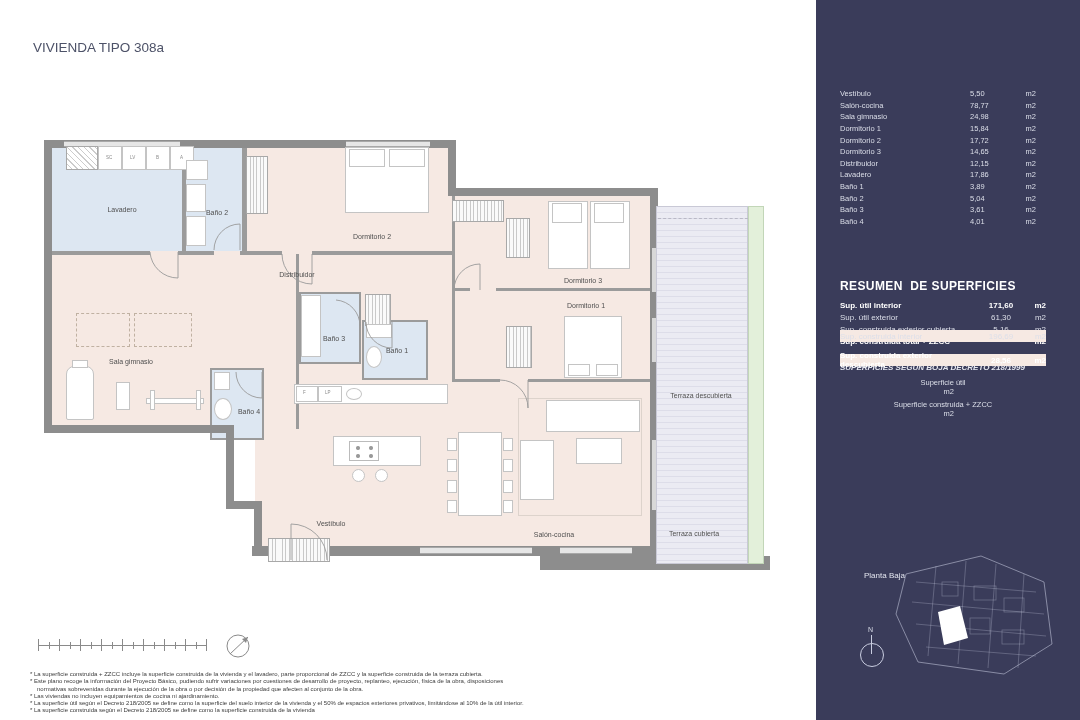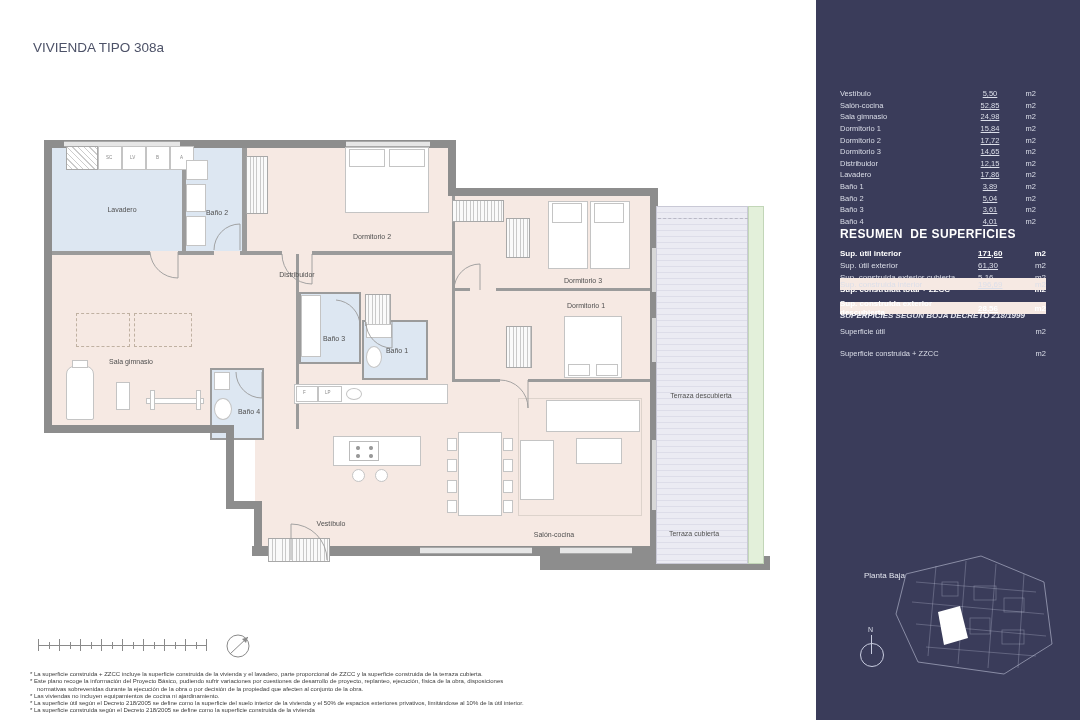--- a/index.html
+++ b/index.html
@@ -47,31 +47,31 @@
   .tick.major{top:2px;height:12px;}
   .tick.minor{top:5px;height:7px;}
   #mini-compass{position:absolute;left:220px;top:628px;width:40px;height:36px;}
 
   
   #sidebar{position:absolute;left:816px;top:0;width:264px;height:720px;background:#3a3c5a;
            box-sizing:border-box;padding:88px 0 0 24px;color:#dcdfe9;}
   .su-title{font-size:12px;font-weight:bold;color:#fff;letter-spacing:.4px;margin-bottom:9px;white-space:pre;}
   .su-row{display:flex;width:196px;height:11.6px;align-items:center;font-size:7.5px;}
   .su-row .lab{flex:1;}
-  .su-row .val{width:40px;text-align:center;text-decoration:underline;}
+  .su-row .val{width:40px;text-align:left;}
   .su-row .unit{width:26px;text-align:right;}
-  .res-title{font-size:12px;font-weight:bold;color:#fff;letter-spacing:.4px;margin-bottom:6px;white-space:pre;}
+  .res-title{font-size:12px;font-weight:bold;color:#fff;letter-spacing:.4px;margin-top:52px;margin-bottom:6px;white-space:pre;}
   .res-row{display:flex;width:206px;height:12px;align-items:center;font-size:8px;}
   .res-row .lab{flex:1;}
-  .res-row .val{width:46px;text-align:left;text-decoration:underline;}
+  .res-row .val{width:46px;text-align:center;}
   .res-row .unit{width:22px;text-align:right;}
   .res-row.bold{font-weight:bold;color:#fff;}
   .res-row.gap{margin-top:7px;}
   .boja-title{font-size:8px;font-style:italic;font-weight:bold;color:#e6e8f1;margin-top:16px;margin-bottom:6px;}
-  .boja-row{display:flex;width:206px;height:10px;align-items:center;font-size:7.5px;margin-bottom:12px;}
+  .boja-row{display:flex;width:206px;height:10px;align-items:center;font-size:7.5px;margin-bottom:12px;flex-direction:column;}
   .boja-row .lab{flex:1;}
   .boja-row .val{width:46px;text-align:right;}
   .boja-row .unit{width:22px;text-align:right;}
   #planta-baja{position:absolute;left:48px;top:571px;font-size:8px;color:#e2e4ee;}
   #compass{position:absolute;left:38px;top:626px;width:40px;height:50px;}
   #compass-n{position:absolute;left:14px;top:0;font-size:7px;color:#d9dce8;}
   #compass-line{position:absolute;left:17px;top:9px;width:1px;height:19px;background:#c9cde0;}
   #compass-circle{position:absolute;left:6px;top:17px;width:22px;height:22px;border:1px solid #c9cde0;border-radius:50%;}
   #sitemap{position:absolute;left:70px;top:552px;}
 
@@ -269,21 +269,21 @@
   <aside id="sidebar">
     <div id="su-rows">
     <div class="su-row">
       <span class="lab">Vestíbulo</span>
       <span class="val">5,50</span>
       <span class="unit">m2</span>
     </div>
 
     <div class="su-row">
       <span class="lab">Salón-cocina</span>
-      <span class="val">52,85</span>
+      <span class="val">78,77</span>
       <span class="unit">m2</span>
     </div>
 
     <div class="su-row">
       <span class="lab">Sala gimnasio</span>
       <span class="val">24,98</span>
       <span class="unit">m2</span>
     </div>
 
     <div class="su-row">

